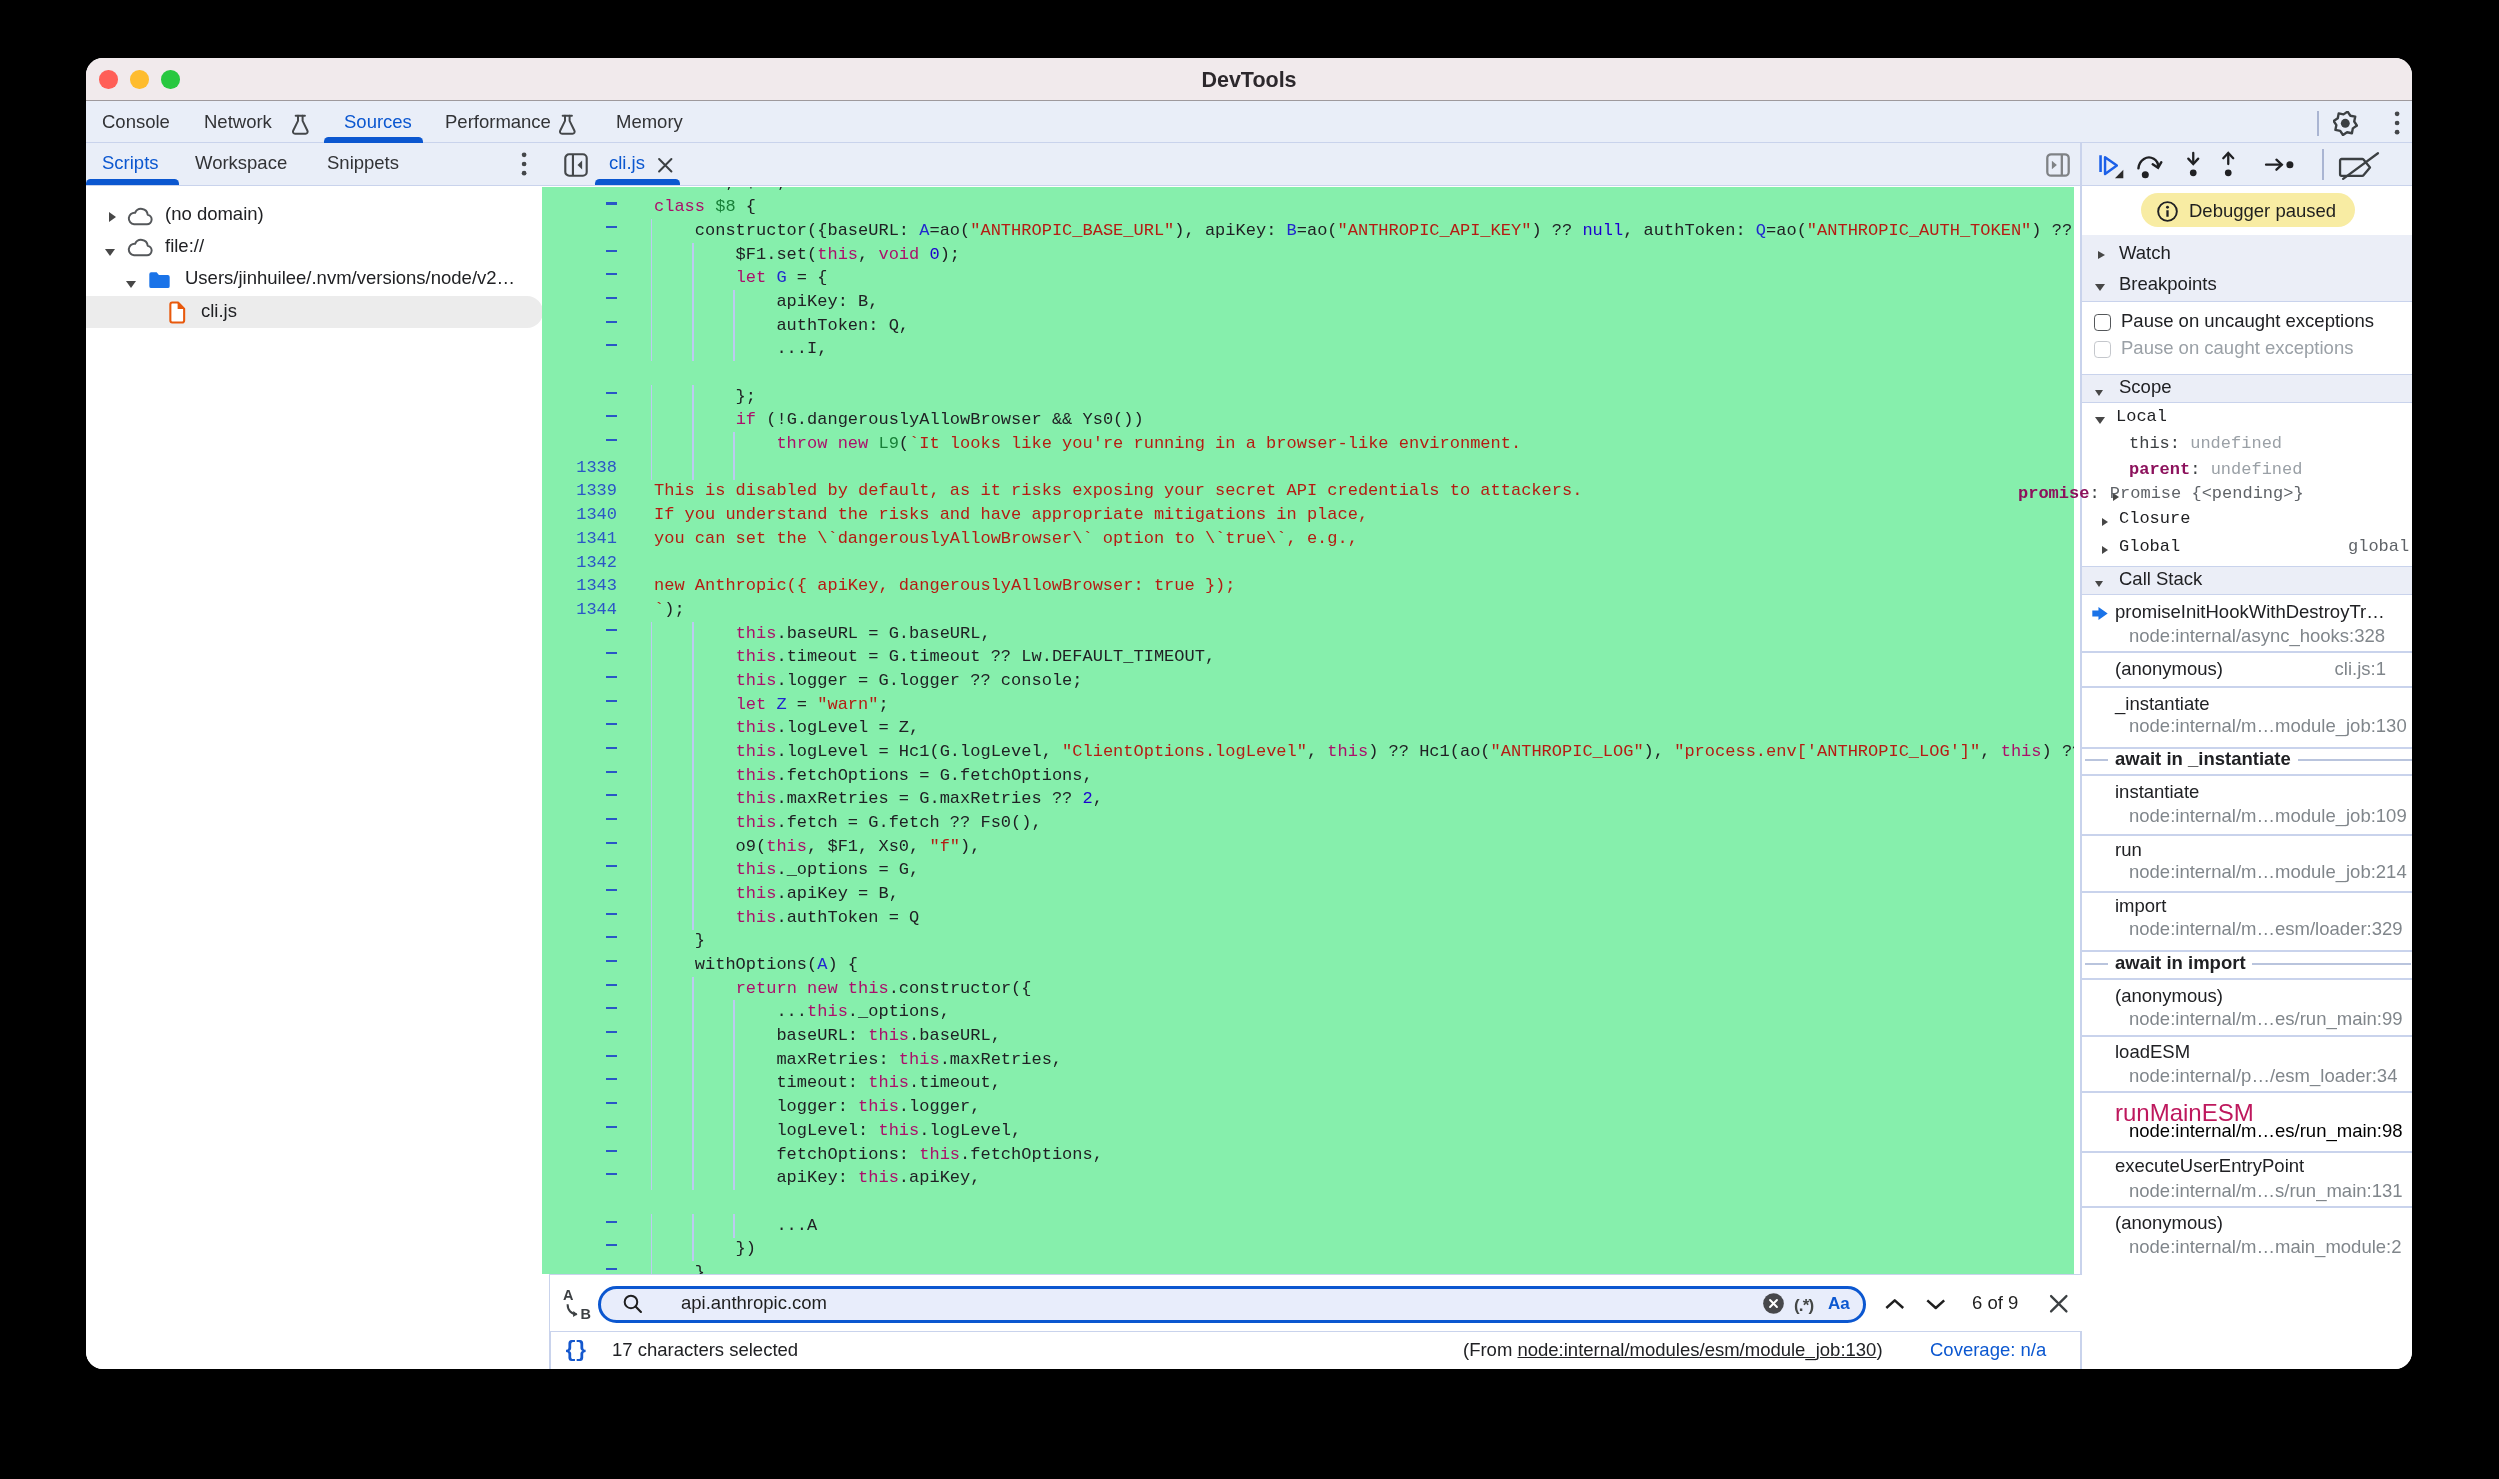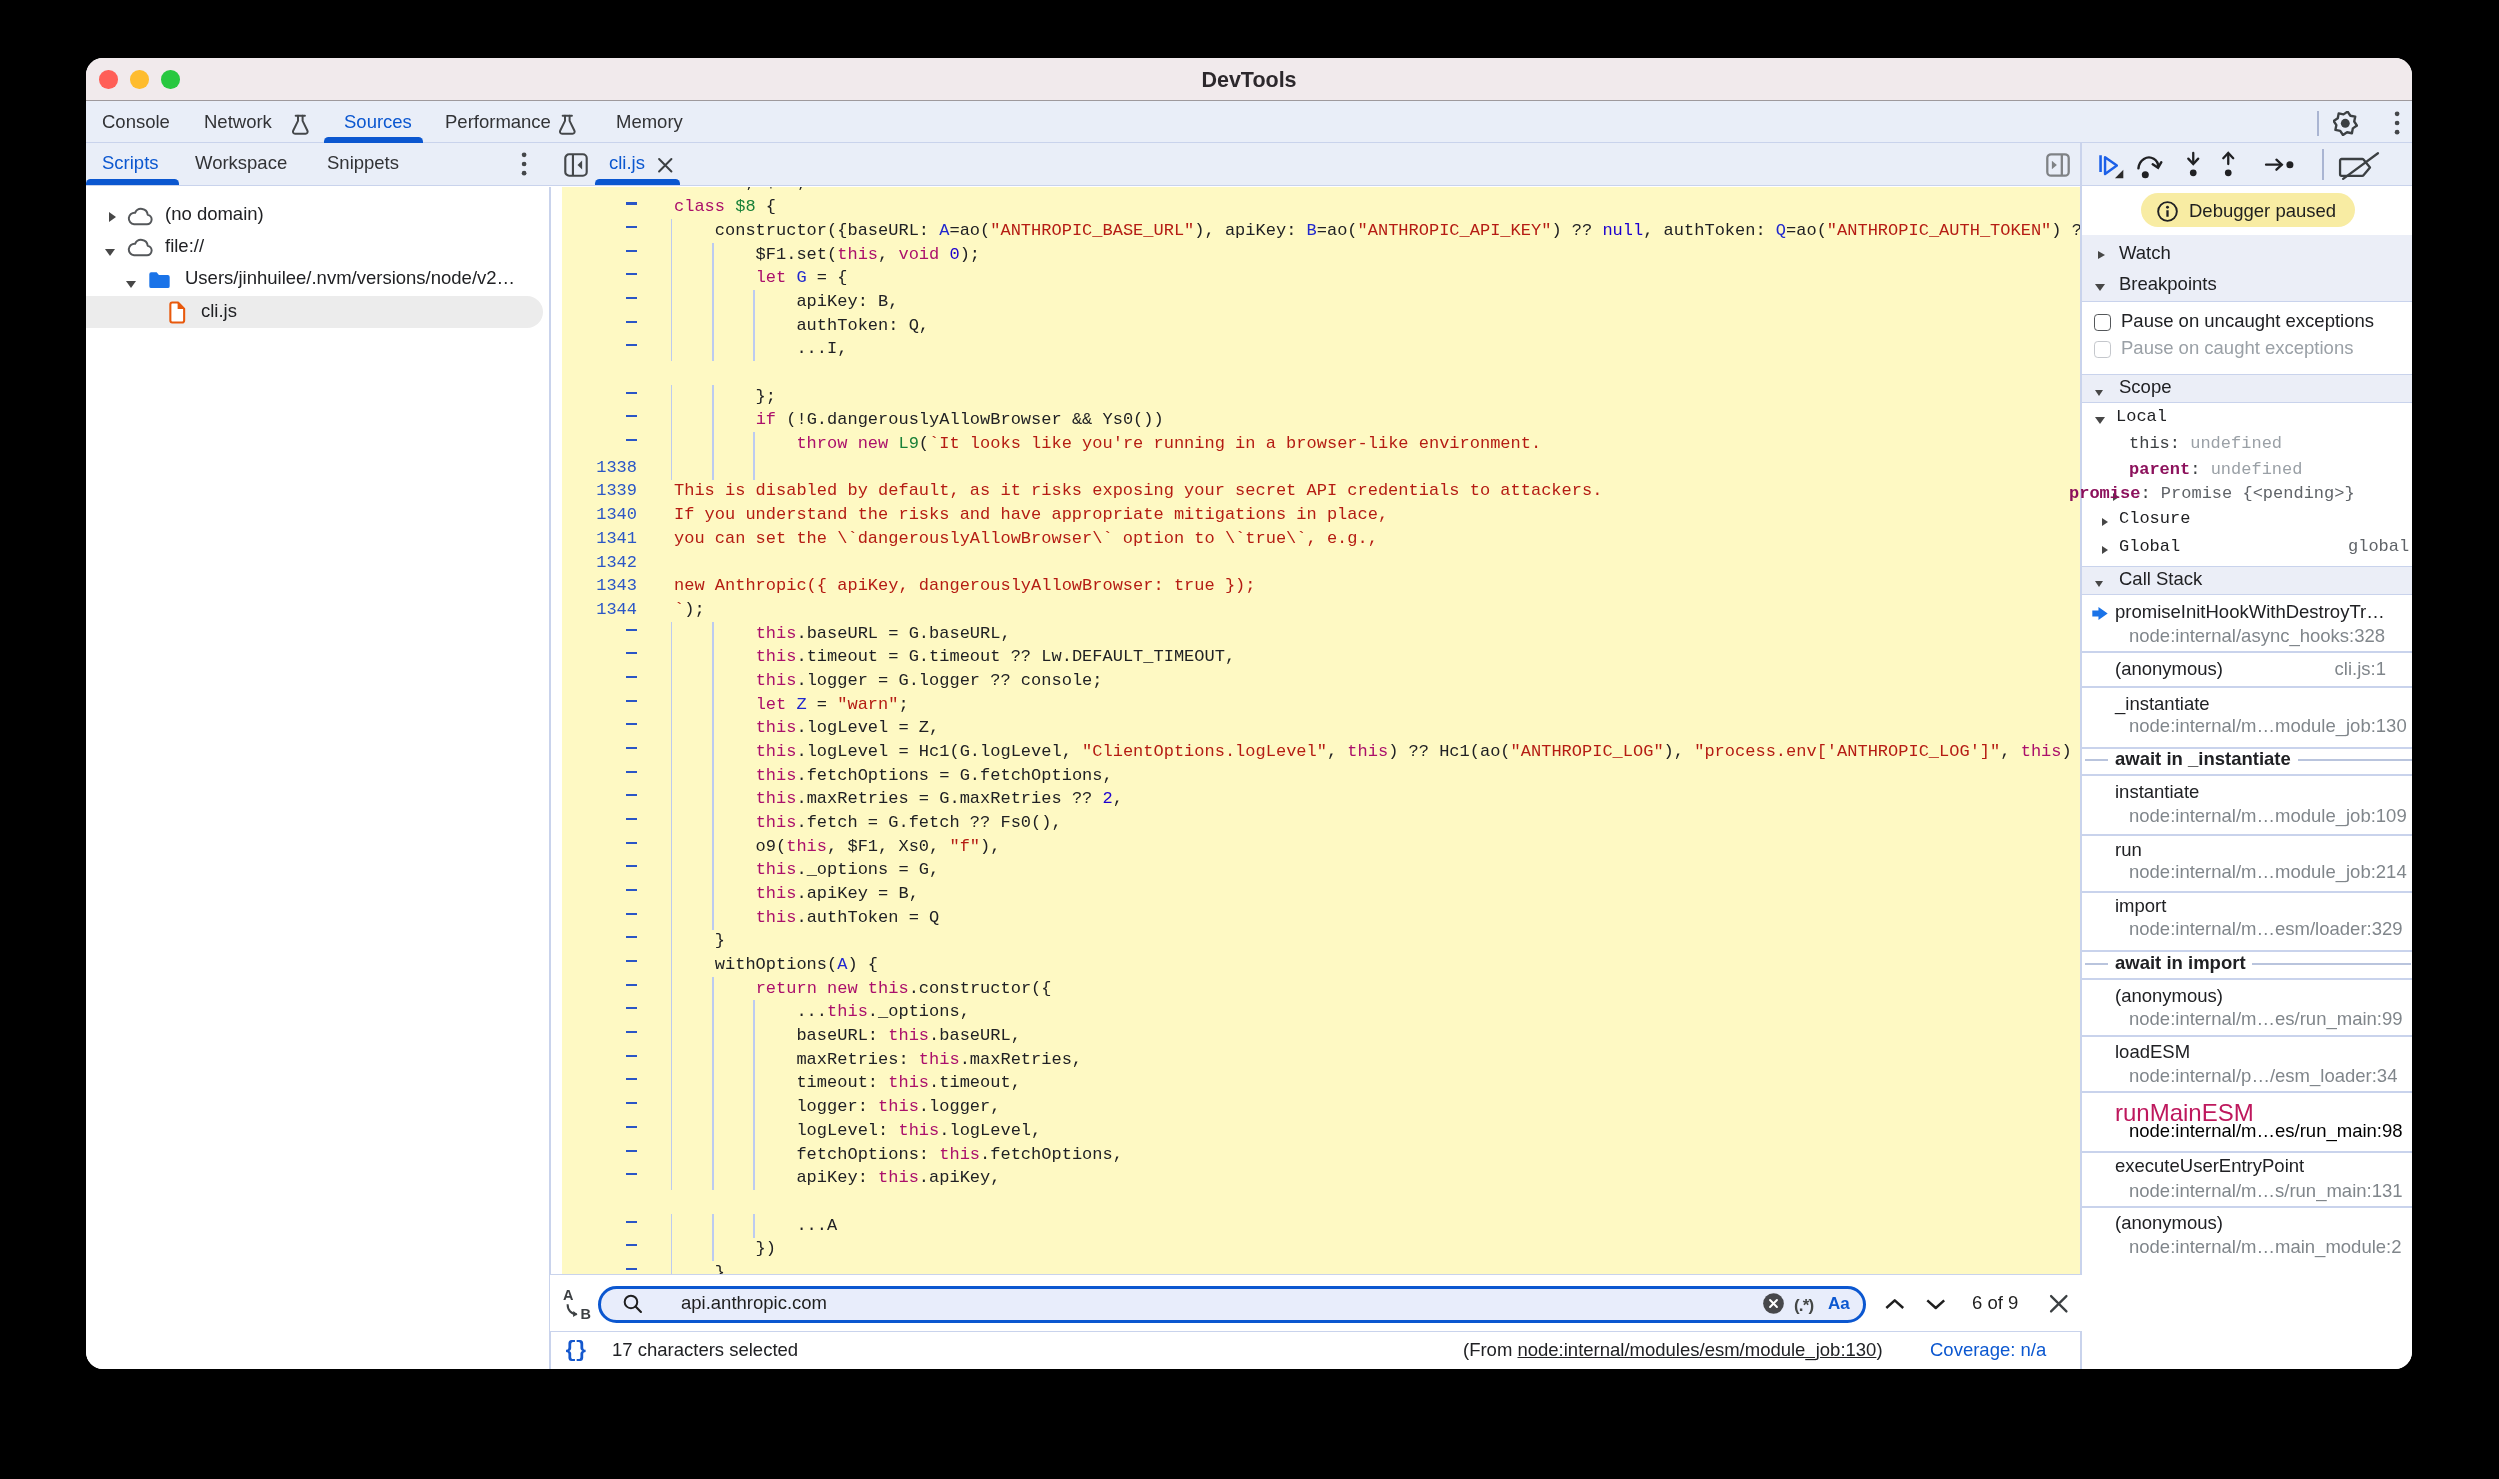--- a/index.html
+++ b/index.html
@@ -136,21 +136,21 @@
 <div class="a" style="left:40px;top:219px;"><span style="display:inline-block;width:0;height:0;border-left:5.4px solid transparent;border-right:5.4px solid transparent;border-top:7px solid #474747"></span></div>
 <div class="a" style="left:61px;top:212px;"><svg width="24.6" height="20" viewBox="0 0 32 26" style="">
         <path d="M3 5.5A2.5 2.5 0 0 1 5.5 3h7l3 3.5H27a2.5 2.5 0 0 1 2.5 2.5v12A2.5 2.5 0 0 1 27 23.5H5.5A2.5 2.5 0 0 1 3 21z" fill="#1a73e8"></path>
       </svg></div>
 <div class="a" style="left:99px;top:209px;font-size:18.5px;color:#202124">Users/jinhuilee/.nvm/versions/node/v2…</div>
 <div class="a" style="left:82px;top:243px;"><svg width="18.5" height="23" viewBox="0 0 24 30" style="">
         <path d="M3 4.5A2.5 2.5 0 0 1 5.5 2H13l8 8v15.5a2.5 2.5 0 0 1-2.5 2.5h-13A2.5 2.5 0 0 1 3 25.5z" fill="#fff" stroke="#e8590c" stroke-width="2.7" stroke-linejoin="round"></path>
         <path d="M12.5 2l8.5 8.5h-8.5z" fill="#e8590c"></path>
       </svg></div>
 <div class="a" style="left:115px;top:242px;font-size:18.5px;color:#202124">cli.js</div>
-<div class="a" style="left:476px;top:129px;width:1532px;height:1087px;background:#fef9c3;overflow:hidden" id="ed">
+<div class="a" style="left:456px;top:129px;width:1532px;height:1087px;background:#86efac;overflow:hidden" id="ed">
       <div class="cl" style="top:-15.4px"><span class="gt"></span><span class="ct"><i class="k">var</i> Xs0, $F1;</span></div>
 <div class="cl" style="top:8.3px"><span class="gt"><span class="dash"></span></span><span class="ct"><i class="k">class</i> <i class="g">$8</i> {</span></div>
 <div class="cl" style="top:32px"><u class="ig" style="left:-3.1px"></u><span class="gt"><span class="dash"></span></span><span class="ct">&nbsp;&nbsp;&nbsp;&nbsp;constructor({baseURL: <i class="d">A</i>=ao(<i class="s">"ANTHROPIC_BASE_URL"</i>), apiKey: <i class="d">B</i>=ao(<i class="s">"ANTHROPIC_API_KEY"</i>) ?? <i class="n">null</i>, authToken: <i class="d">Q</i>=ao(<i class="s">"ANTHROPIC_AUTH_TOKEN"</i>) ?? <i class="n">null</i>, ...}={}) {</span></div>
 <div class="cl" style="top:56px"><u class="ig" style="left:-3.1px"></u><u class="ig" style="left:38px"></u><span class="gt"><span class="dash"></span></span><span class="ct">&nbsp;&nbsp;&nbsp;&nbsp;&nbsp;&nbsp;&nbsp;&nbsp;$F1.set(<i class="k">this</i>, <i class="k">void</i> <i class="n">0</i>);</span></div>
 <div class="cl" style="top:79px"><u class="ig" style="left:-3.1px"></u><u class="ig" style="left:38px"></u><span class="gt"><span class="dash"></span></span><span class="ct">&nbsp;&nbsp;&nbsp;&nbsp;&nbsp;&nbsp;&nbsp;&nbsp;<i class="k">let</i> <i class="d">G</i> = {</span></div>
 <div class="cl" style="top:103px"><u class="ig" style="left:-3.1px"></u><u class="ig" style="left:38px"></u><u class="ig" style="left:79px"></u><span class="gt"><span class="dash"></span></span><span class="ct">&nbsp;&nbsp;&nbsp;&nbsp;&nbsp;&nbsp;&nbsp;&nbsp;&nbsp;&nbsp;&nbsp;&nbsp;apiKey: B,</span></div>
 <div class="cl" style="top:127px"><u class="ig" style="left:-3.1px"></u><u class="ig" style="left:38px"></u><u class="ig" style="left:79px"></u><span class="gt"><span class="dash"></span></span><span class="ct">&nbsp;&nbsp;&nbsp;&nbsp;&nbsp;&nbsp;&nbsp;&nbsp;&nbsp;&nbsp;&nbsp;&nbsp;authToken: Q,</span></div>
 <div class="cl" style="top:150px"><u class="ig" style="left:-3.1px"></u><u class="ig" style="left:38px"></u><u class="ig" style="left:79px"></u><span class="gt"><span class="dash"></span></span><span class="ct">&nbsp;&nbsp;&nbsp;&nbsp;&nbsp;&nbsp;&nbsp;&nbsp;&nbsp;&nbsp;&nbsp;&nbsp;...I,</span></div>
 <div class="cl" style="top:198px"><u class="ig" style="left:-3.1px"></u><u class="ig" style="left:38px"></u><span class="gt"><span class="dash"></span></span><span class="ct">&nbsp;&nbsp;&nbsp;&nbsp;&nbsp;&nbsp;&nbsp;&nbsp;};</span></div>
 <div class="cl" style="top:221px"><u class="ig" style="left:-3.1px"></u><u class="ig" style="left:38px"></u><span class="gt"><span class="dash"></span></span><span class="ct">&nbsp;&nbsp;&nbsp;&nbsp;&nbsp;&nbsp;&nbsp;&nbsp;<i class="k">if</i> (!G.dangerouslyAllowBrowser &amp;&amp; Ys0())</span></div>
@@ -246,21 +246,21 @@
 <div class="a" style="left:2035px;top:279px;font-size:18.5px;color:#9aa0a6">Pause on caught exceptions</div>
 <div class="a" style="left:1996px;top:316px;width:330px;height:28.5px;background:#ebeef7;border-bottom:1.5px solid #c9d3ec;border-top:1.5px solid #c9d3ec;box-sizing:border-box"></div>
     <div class="a" style="left:2009px;top:327px;"><span style="display:inline-block;width:0;height:0;border-left:4.6px solid transparent;border-right:4.6px solid transparent;border-top:6.2px solid #474747"></span></div>
     <div class="a" style="left:2033px;top:318px;font-size:18.5px;color:#202124">Scope</div>
 <div class="a" style="left:0;top:349px;width:100%;font:17px 'Liberation Mono';color:#202124"></div>
 <div class="a" style="left:2009px;top:355px;"><span style="display:inline-block;width:0;height:0;border-left:5.4px solid transparent;border-right:5.4px solid transparent;border-top:7px solid #474747"></span></div>
 <div class="a" style="left:2030px;top:349px;font:17px 'Liberation Mono';color:#202124">Local</div>
 <div class="a" style="left:2043px;top:376px;font:17px 'Liberation Mono';color:#3c4043">this: <span style="color:#9aa0a6">undefined</span></div>
 <div class="a" style="left:2043px;top:402px;font:700 17px 'Liberation Mono';color:#8c115c">parent<span style="font-weight:400;color:#3c4043">: <span style="color:#9aa0a6">undefined</span></span></div>
 <div class="a" style="left:2027px;top:432px;"><span style="display:inline-block;width:0;height:0;border-top:4.6px solid transparent;border-bottom:4.6px solid transparent;border-left:6.2px solid #474747"></span></div>
-<div class="a" style="left:1983px;top:426px;font:700 17px 'Liberation Mono';color:#8c115c">promise<span style="font-weight:400;color:#3c4043">: <span style="color:#5f6368">Promise {&lt;pending&gt;}</span></span></div>
+<div class="a" style="left:1932px;top:426px;font:700 17px 'Liberation Mono';color:#8c115c">promise<span style="font-weight:400;color:#3c4043">: <span style="color:#5f6368">Promise {&lt;pending&gt;}</span></span></div>
 <div class="a" style="left:2016px;top:457px;"><span style="display:inline-block;width:0;height:0;border-top:4.6px solid transparent;border-bottom:4.6px solid transparent;border-left:6.2px solid #474747"></span></div>
 <div class="a" style="left:2033px;top:451px;font:17px 'Liberation Mono';color:#202124">Closure</div>
 <div class="a" style="left:2016px;top:485px;"><span style="display:inline-block;width:0;height:0;border-top:4.6px solid transparent;border-bottom:4.6px solid transparent;border-left:6.2px solid #474747"></span></div>
 <div class="a" style="left:2033px;top:479px;font:17px 'Liberation Mono';color:#202124">Global</div>
 <div class="a" style="left:2262px;top:479px;font:17px 'Liberation Mono';color:#5f6368">global</div>
 <div class="a" style="left:1996px;top:508px;width:330px;height:28.5px;background:#ebeef7;border-bottom:1.5px solid #c9d3ec;border-top:1.5px solid #c9d3ec;box-sizing:border-box"></div>
     <div class="a" style="left:2009px;top:518px;"><span style="display:inline-block;width:0;height:0;border-left:4.6px solid transparent;border-right:4.6px solid transparent;border-top:6.2px solid #474747"></span></div>
     <div class="a" style="left:2033px;top:510px;font-size:18.5px;color:#202124">Call Stack</div>
 <div class="a" style="left:1996px;top:593px;width:330px;height:1.5px;background:#c9d3ec"></div>
 <div class="a" style="left:2029px;top:543px;font-size:18.5px;color:#202124">promiseInitHookWithDestroyTr…</div>

